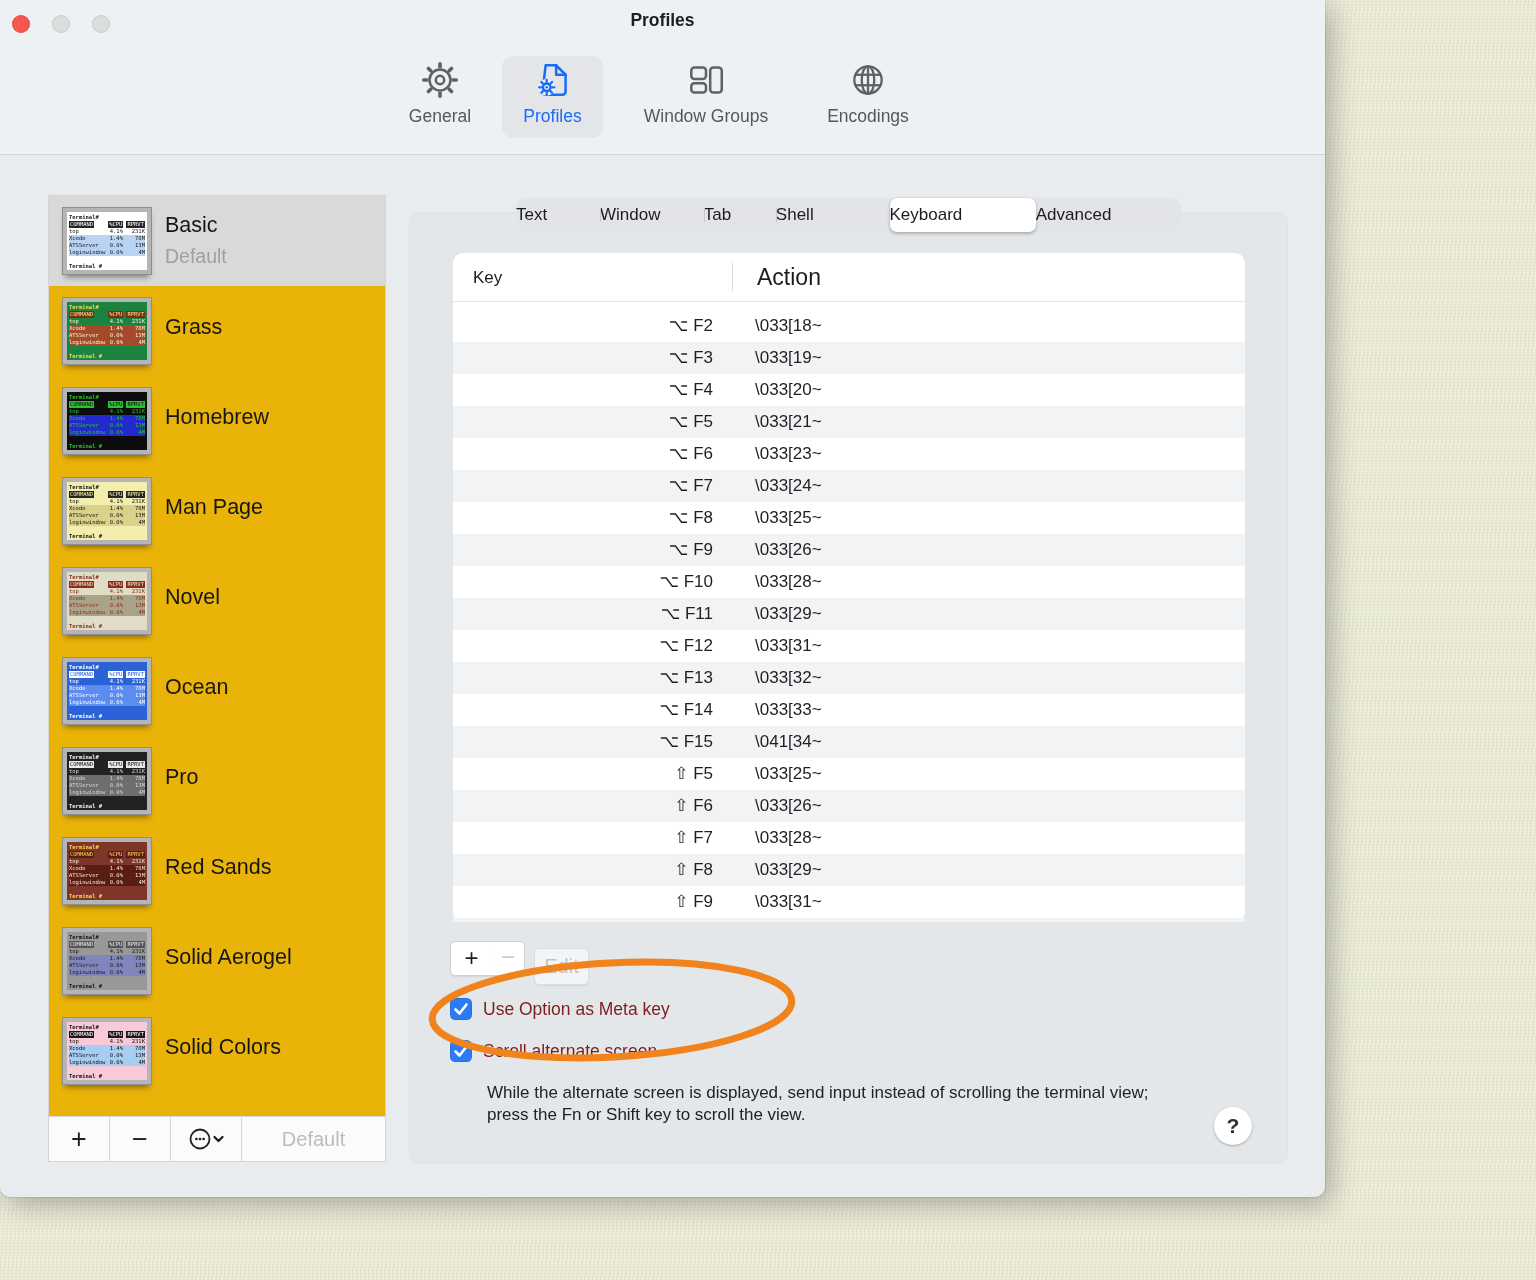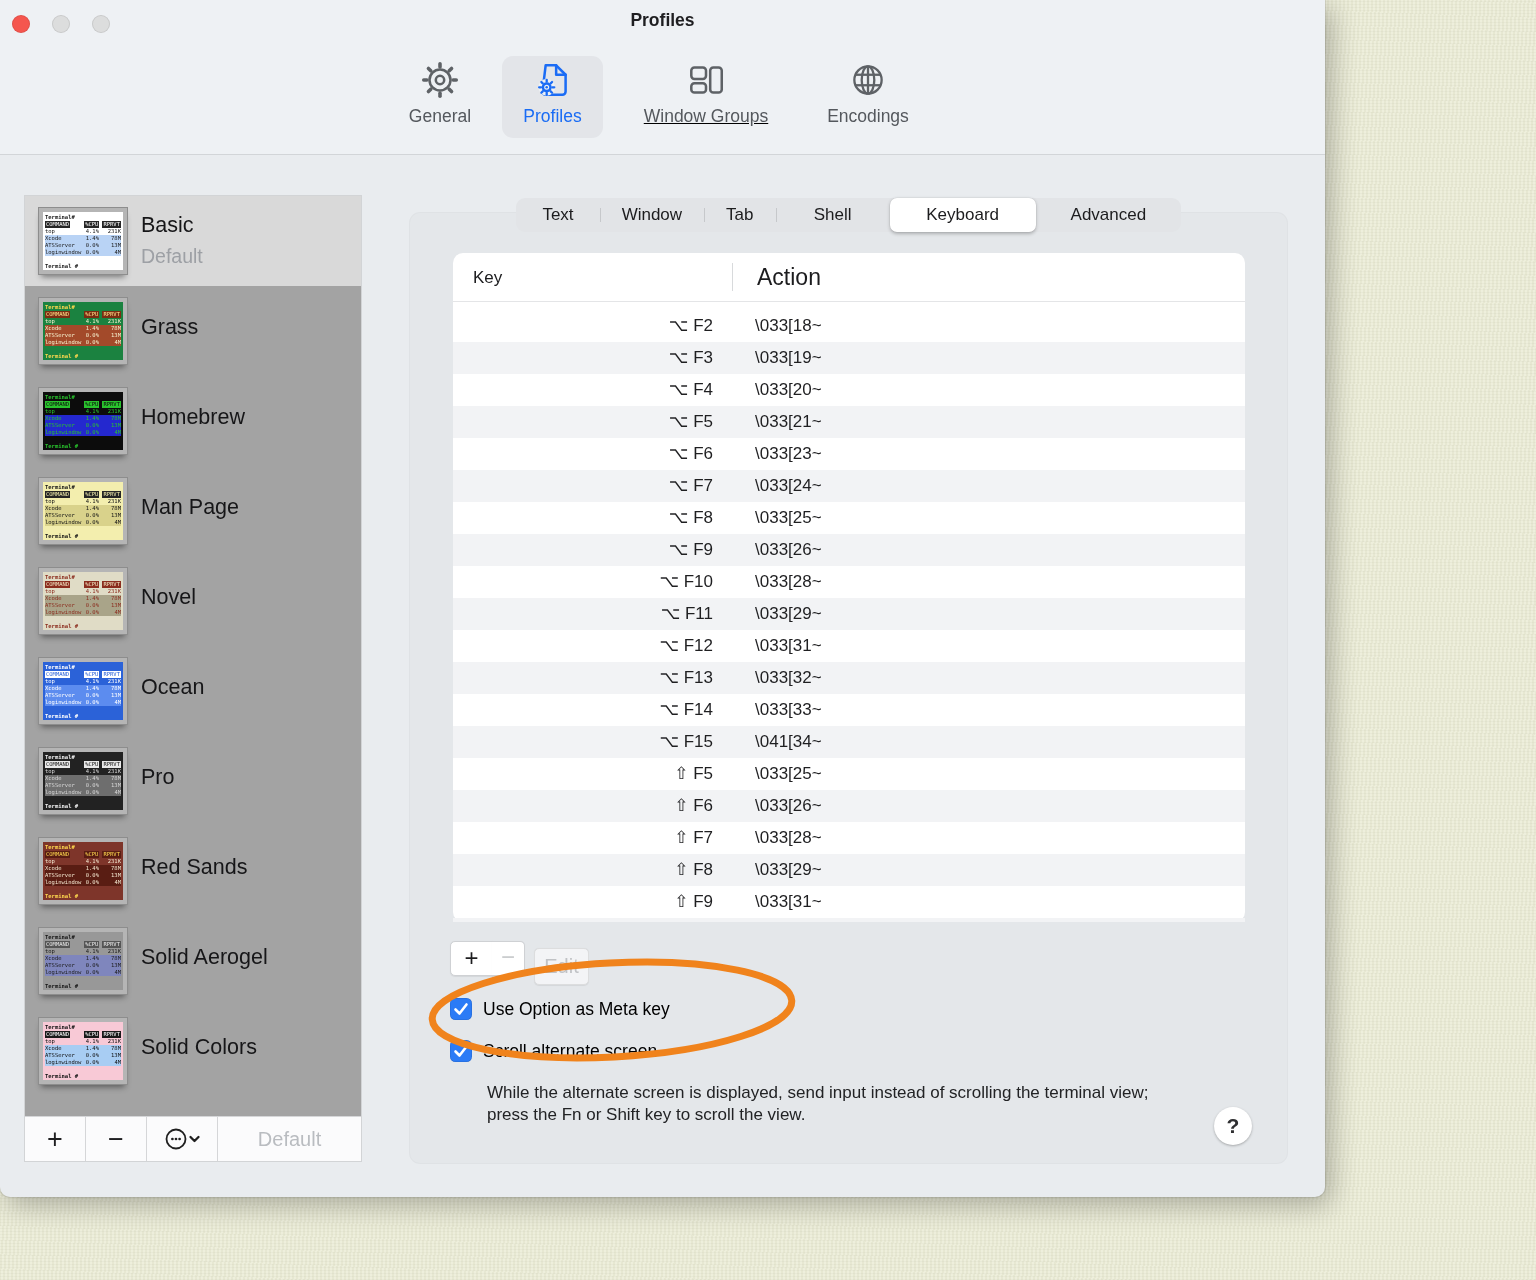--- a/index.html
+++ b/index.html
@@ -30,22 +30,22 @@
   .win-title { position:absolute; top:10px; left:0; width:100%; text-align:center;
     font-size:17.5px; font-weight:bold; color:#1f1f21; }
 
   .tb-btn { position:absolute; top:56px; height:82px; text-align:center; cursor:default; }
   .tb-btn .icon-wrap { height:48px; display:flex; align-items:center; justify-content:center; }
   .tb-label { display:block; margin-top:2px; font-size:17.5px; color:#54585d; }
   .tb-btn.selected { background:#e3e5e9; border-radius:11px; }
   .tb-btn.selected .tb-label { color:#1a6cf4; }
 
   
-  .sidebar { position:absolute; left:24px; top:195px; width:338px; height:967px;
-    background:#a3a3a3; border:1px solid #d2d4d6; }
+  .sidebar { position:absolute; left:48px; top:195px; width:338px; height:967px;
+    background:#eab308; border:1px solid #d2d4d6; }
   .plist { position:absolute; inset:0 0 45px 0; overflow:hidden; }
   .prof-item { position:relative; height:90px; }
   .prof-item.selected { background:#d9d9d9; }
   .prof-name { position:absolute; left:116px; top:29px; font-size:21.5px; font-weight:500; color:#161618; }
   .prof-item.has-sub .prof-name { top:17px; }
   .prof-sub { position:absolute; left:116px; top:49px; font-size:19.5px; color:#9da0a5; }
 
   .thumb { position:absolute; left:14px; top:12px; width:88px; height:66px;
     border:4px solid #b5b5b5; outline:1px solid #8d8d8d;
     box-shadow:0 5px 6px -2px rgba(0,0,0,.45); background:var(--tbg,#fff); }
@@ -68,21 +68,21 @@
   .sf-menu { width:71px; }
   .sf-default { flex:1; border-right:none; font-size:20px; color:#b9bcc0; }
 
   
   .groupbox { position:absolute; left:410px; top:213px; width:877px; height:950px;
     background:#e4e7ea; border-radius:10px; box-shadow:0 0 0 1px rgba(0,0,0,.04); }
 
   
   .tabs { position:absolute; left:516px; top:198px; width:665px; height:34px;
     background:#e2e4e7; border-radius:9px; display:flex; z-index:5; }
-  .seg { position:relative; height:34px; line-height:34px; text-align:center;
+  .seg { position:relative; height:34px; line-height:34px; 
     font-size:17px; color:#1c1c1e; cursor:default; }
   .seg:nth-child(1){width:85px} .seg:nth-child(2){width:105px} .seg:nth-child(3){width:73px}
   .seg:nth-child(4){width:115px} .seg:nth-child(5){width:148px} .seg:nth-child(6){width:147px}
   .seg + .seg::before { content:''; position:absolute; left:0; top:10px; width:1px; height:14px; background:#c6c8cb; }
   .seg.selected { background:#ffffff; border-radius:7px;
     box-shadow:0 1.5px 3.5px rgba(0,0,0,.24), 0 0 0 .5px rgba(0,0,0,.05); font-weight:500; }
   .seg.selected::before, .seg.selected + .seg::before { display:none; }
 
   
   .ktable { position:absolute; left:43px; top:40px; width:792px; height:669px; background:#ffffff;border-radius:10px; }
@@ -105,21 +105,21 @@
   .abtn.rem { left:82px; top:728px; width:33px; height:35px; border-left:none; border-radius:0 5px 5px 0;
     font-size:24px; line-height:30px; color:#c9cbcd; font-weight:300; }
   .abtn.edit { left:124px; top:735px; width:55px; height:37px; border-radius:5px;
     background:#f3f4f6; border-color:#dcddde; font-size:20px; line-height:34px; color:#c0c2c5; }
 
   
   .cb-row { position:absolute; left:40px; height:24px; display:flex; align-items:center; }
   .cb-row.cb1 { top:784px; } .cb-row.cb2 { top:826px; }
   .checkbox { width:22px; height:22px; border-radius:5.5px; background:#2b7bf6;
     box-shadow:inset 0 0 0 .5px rgba(0,0,0,.15); display:flex; align-items:center; justify-content:center; }
-  .cb-label { margin-left:11px; font-size:17.5px; color:#000000; }
+  .cb-label { margin-left:11px; font-size:17.5px; color:#7f1d1d; }
 
   
   .annot { position:absolute; left:5px; top:735px; width:400px; height:125px; pointer-events:none; z-index:8; }
 
   
   .help-text { position:absolute; left:77px; top:869px; width:668px;
     font-size:17px; line-height:21.5px; color:#222325; }
   .help-btn { position:absolute; left:804px; top:894px; width:38px; height:38px; border-radius:50%;
     background:#ffffff; box-shadow:0 1px 2.5px rgba(0,0,0,.28);
     font-size:21px; font-weight:600; color:#2f2f31; text-align:center; line-height:38px; }
@@ -172,21 +172,21 @@
                 <line x1="17.8" y1="30.8" x2="19.1" y2="32.1"></line>
               <line x1="10.2" y1="30.8" x2="8.9" y2="32.1"></line>
                 <line x1="17.8" y1="23.2" x2="19.1" y2="21.9"></line>
             </g>
             <circle cx="14" cy="27" r="1.2" fill="#1b6cf5" stroke="none"></circle>
           </svg>
         </span>
         <span class="tb-label">Profiles</span>
       </div>
 
-      <div class="tb-btn" id="tb-groups" style="left:621px;width:170px;text-decoration:underline;">
+      <div class="tb-btn" id="tb-groups" style="left:621px;width:170px;">
         <span class="icon-wrap">
           <svg width="42" height="42" viewBox="0 0 40 40" fill="none" stroke="#5e6266" stroke-width="2.4">
             <rect x="6" y="8" width="14" height="11" rx="3"></rect>
             <rect x="6" y="23" width="14" height="9" rx="3"></rect>
             <rect x="24" y="8" width="11" height="24" rx="3"></rect>
           </svg>
         </span>
         <span class="tb-label">Window Groups</span>
       </div>
 

